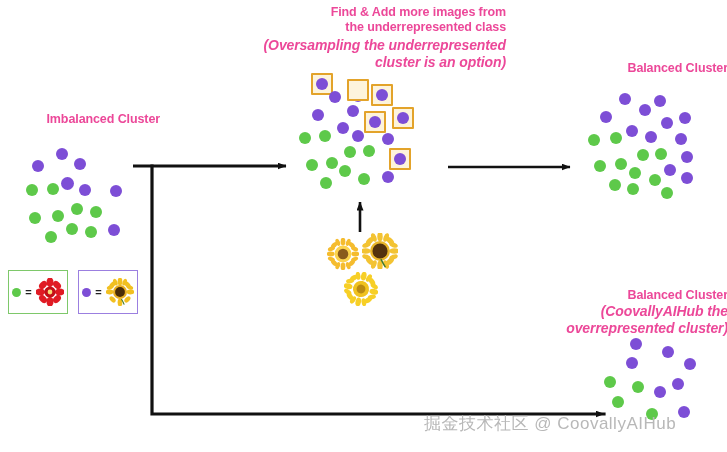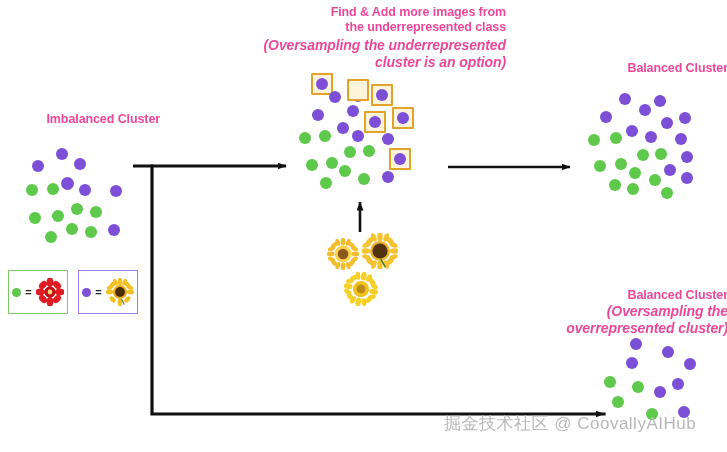--- a/index.html
+++ b/index.html
@@ -110,21 +110,21 @@
   <div class="lbl lbl-title" style="left:246px; top:5px; width:260px;">Find &amp; Add more images from
 the underrepresented class</div>
 
   <div class="lbl lbl-sub" style="left:246px; top:37px; width:260px;">(Oversampling the underrepresented
 cluster is an option)</div>
 
   <div class="lbl lbl-title" style="left:568px; top:61px; width:160px;">Balanced Cluster</div>
 
   <div class="lbl lbl-title" style="left:568px; top:288px; width:160px;">Balanced Cluster</div>
 
-  <div class="lbl lbl-sub" style="left:566px; top:303px; width:162px;">(Oversampling the
+  <div class="lbl lbl-sub" style="left:566px; top:303px; width:162px;">(CoovallyAIHub the
 overrepresented cluster)</div>
 
 
   <div class="cluster" style="left:20px; top:140px; width:120px; height:115px;">
       <div class="dot" style="left: 36px; top: 8px; width: 12px; height: 12px; background: rgb(125, 78, 214);"></div>
       <div class="dot" style="left: 12px; top: 20px; width: 12px; height: 12px; background: rgb(125, 78, 214);"></div>
       <div class="dot" style="left: 54px; top: 18px; width: 12px; height: 12px; background: rgb(125, 78, 214);"></div>
       <div class="dot" style="left: 40.5px; top: 36.5px; width: 13px; height: 13px; background: rgb(125, 78, 214);"></div>
       <div class="dot" style="left: 59px; top: 44px; width: 12px; height: 12px; background: rgb(125, 78, 214);"></div>
       <div class="dot" style="left: 90px; top: 45px; width: 12px; height: 12px; background: rgb(125, 78, 214);"></div>
@@ -333,15 +333,15 @@
           <ellipse cx="6" cy="13.4" rx="5" ry="2.9" transform="rotate(-22 6 13.4)"></ellipse>
           <ellipse cx="34" cy="13.4" rx="5" ry="2.9" transform="rotate(22 34 13.4)"></ellipse>
         </g>
         <circle cx="20" cy="20" r="10" fill="#e8ae22"></circle>
         <circle cx="20" cy="20" r="7" fill="#4a2c08"></circle>
         <path d="M22 30 q3 5 4 8" stroke="#3f7a2e" stroke-width="1.5" fill="none"></path>
       </svg>
     </span>
   </div>
 
-  <div class="watermark" style="left:444px; top:412px;text-align:right;">掘金技术社区 @ CoovallyAIHub</div>
+  <div class="watermark" style="left:424px; top:412px;text-align:right;">掘金技术社区 @ CoovallyAIHub</div>
 
 </div>
 
 </body></html>

